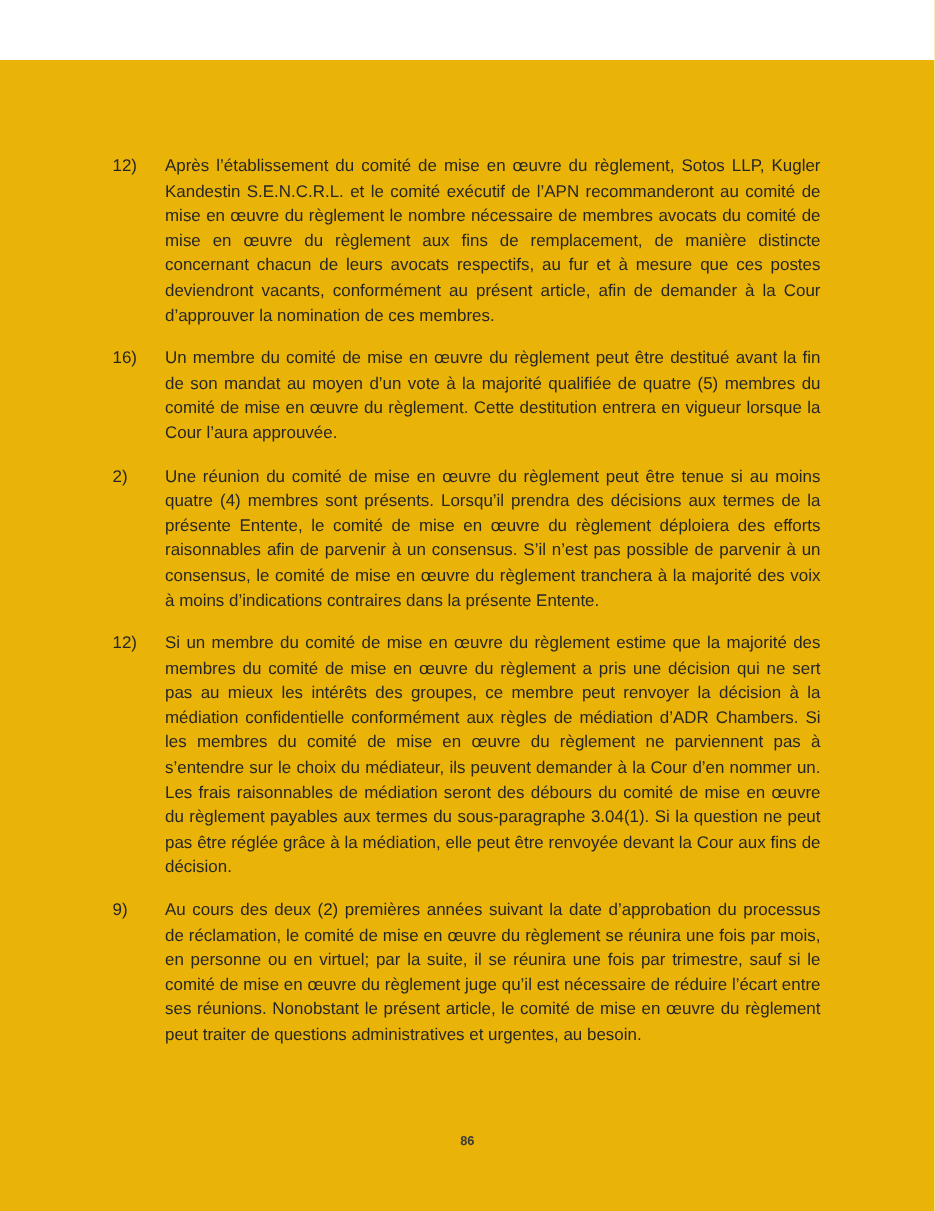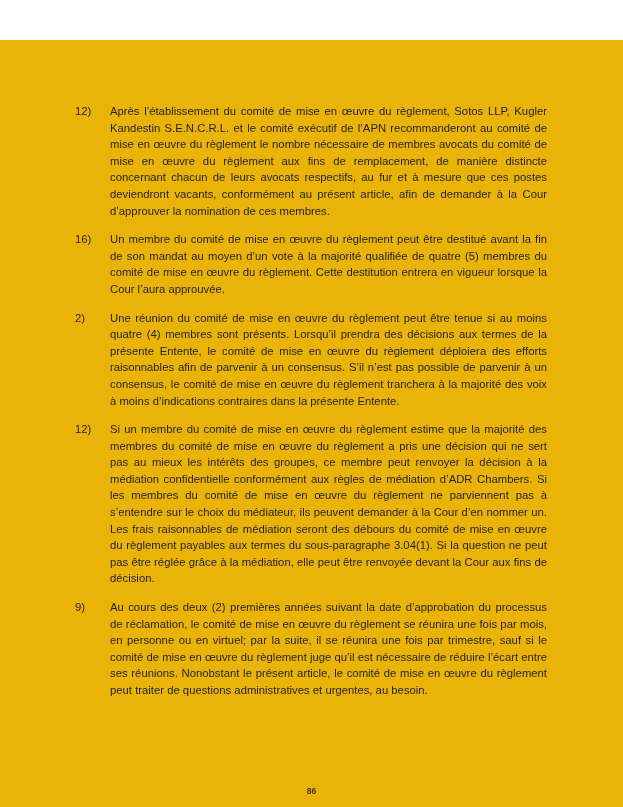--- a/index.html
+++ b/index.html
@@ -36,21 +36,21 @@
     white-space: nowrap;
   }
   .item-text {
     flex: 1 1 auto;
     margin: 0;
     text-align: justify;
     text-justify: inter-word;
   }
   .page-number {
     position: absolute;
-    top: 746px;
+    top: 715px;
     left: 0;
     width: 100%;
     text-align: center;
     font-size: 8.5px;
     line-height: 10px;
     color: #3a3a3a;
     font-weight: bold;
   }
 </style>
 </head>

